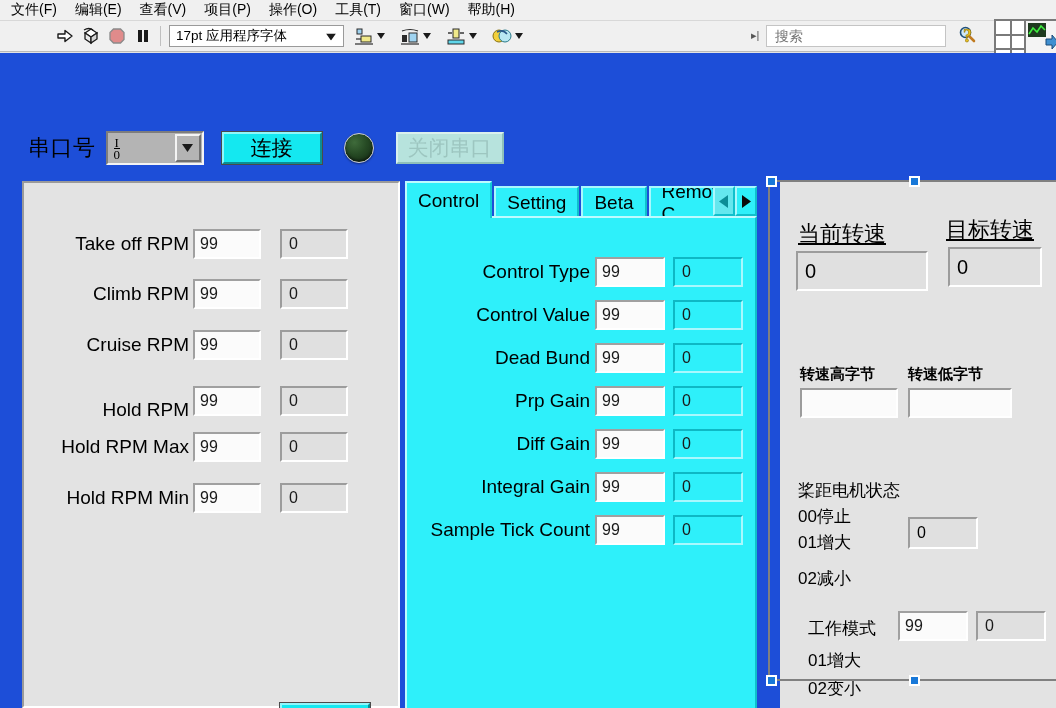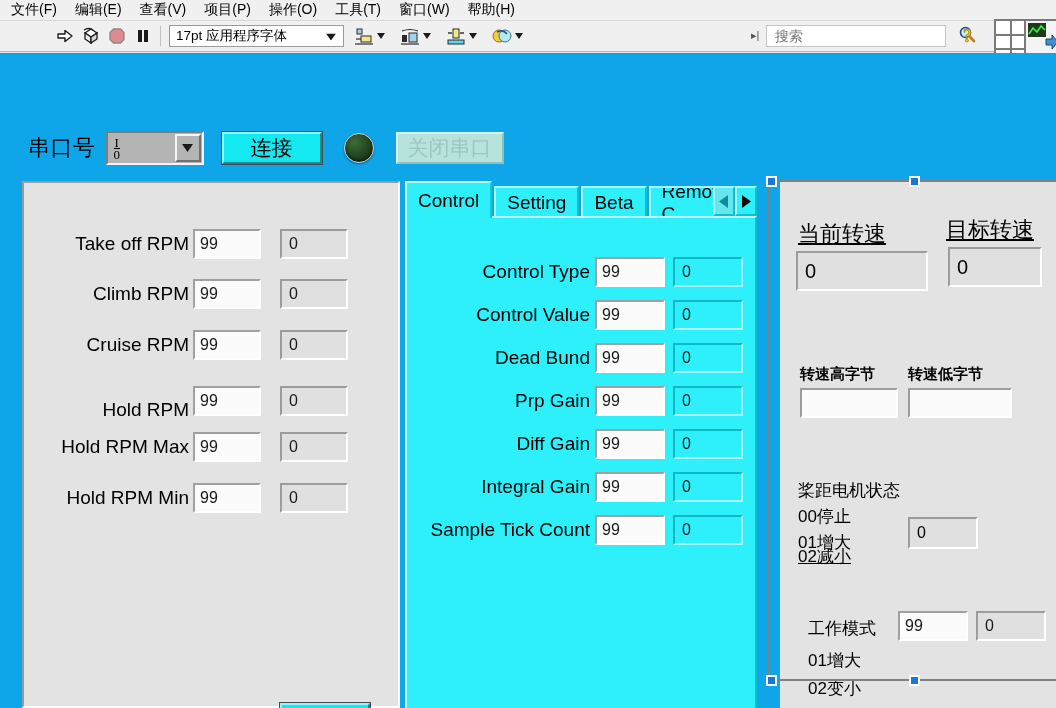--- a/index.html
+++ b/index.html
@@ -110,21 +110,21 @@
     background: #eee;
     box-sizing: border-box;
     overflow: hidden;
   }
 
   
   .canvas {
     position: absolute;
     left: 0; top: 53px;
     width: 1056px; height: 655px;
-    background: #0ea5e9;
+    background: #1d4ed8;
   }
 
   
   .serial-row {
     position: absolute; left: 28px; top: 78px;
     display: flex; align-items: center;
   }
   .lbl-serial {
     font-size: 22px; margin-right: 10px; letter-spacing: .5px;
   }
@@ -657,21 +657,21 @@
 
     <span class="rp-sub" style="left:20px; top:184px;">转速高字节</span>
     <span class="rp-sub" style="left:128px; top:184px;">转速低字节</span>
 
     <div class="blank-ind" style="left:20px; top:207px; width:98px; height:30px;"></div>
     <div class="blank-ind" style="left:128px; top:207px; width:104px; height:30px;"></div>
 
     <span class="rp-text" style="left:18px; top:298px;">桨距电机状态</span>
     <span class="rp-text" style="left:18px; top:324px;">00停止</span>
     <span class="rp-text" style="left:18px; top:350px;">01增大</span>
-    <span class="rp-text" style="left:18px; top:364px;text-decoration:underline;">02减小</span>
+    <span class="rp-text" style="left:18px; top:386px;">02减小</span>
 
     <div class="big-ind" style="left:128px; top:336px; width:70px; height:32px; font-size:16px;">0</div>
 
     <span class="rp-text" style="left:28px; top:436px;">工作模式</span>
     <div class="val-in" style="position:absolute; left:118px; top:430px; width:70px; height:30px;">99</div>
     <div class="val-ind" style="position:absolute; left:196px; top:430px; width:70px; height:30px;">0</div>
 
     <span class="rp-text" style="left:28px; top:468px;">01增大</span>
     <span class="rp-text" style="left:28px; top:496px;">02变小</span>
     <span class="rp-text" style="left:28px; top:524px;">05自控</span>

